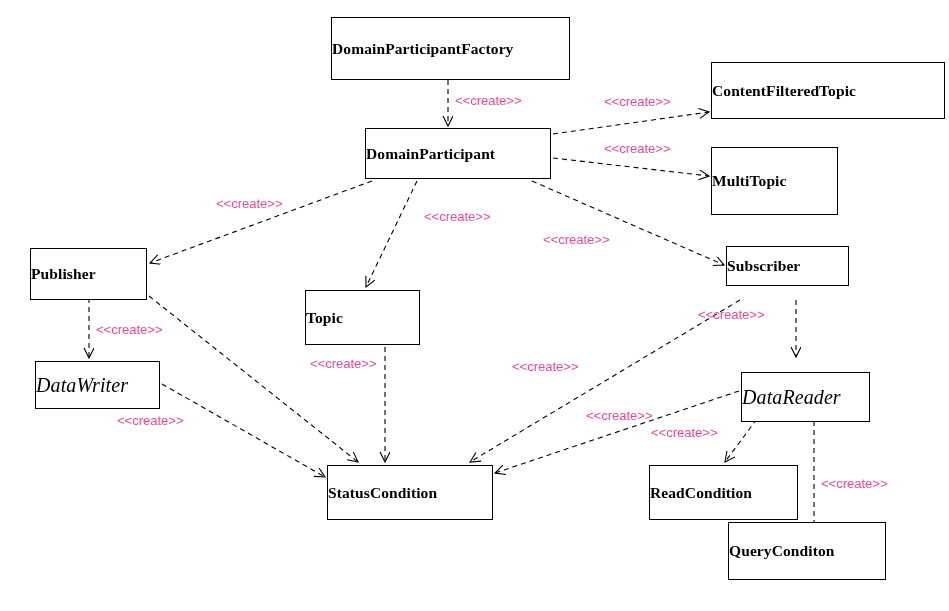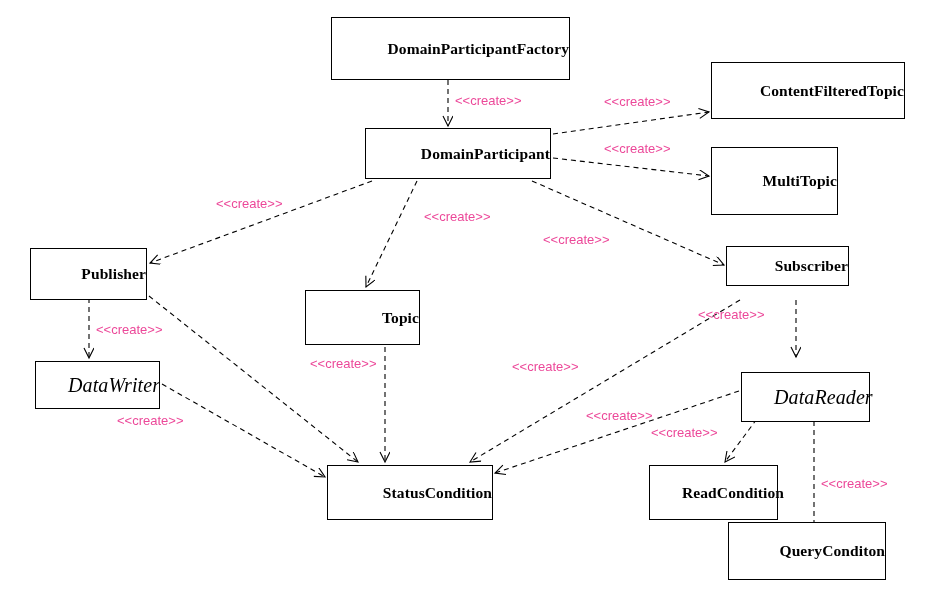--- a/index.html
+++ b/index.html
@@ -24,22 +24,21 @@
     pointer-events: none;
   }
   .uml-class {
     position: absolute;
     box-sizing: border-box;
     border: 1.4px solid #000000;
     background: #ffffff;
     display: flex;
     align-items: center;
     justify-content: center;
-    text-align: right;
-    padding-left: 32px;
+    text-align: left;
   }
   .uml-class .cls-name {
     display: block;
     width: 100%;
     font-family: "Liberation Serif", "DejaVu Serif", serif;
     font-size: 15.5px;
     line-height: 1.1;
     color: #000000;
     letter-spacing: 0.1px;
   }
@@ -93,21 +92,21 @@
       </g>
   </svg>
 
   <div id="class-layer">
       <div class="uml-class concrete" style="left: 331px; top: 17px; width: 239px; height: 63px;">
         <span class="cls-name">DomainParticipantFactory</span>
       </div>
       <div class="uml-class concrete" style="left: 365px; top: 128px; width: 186px; height: 51px;">
         <span class="cls-name">DomainParticipant</span>
       </div>
-      <div class="uml-class concrete" style="left: 711px; top: 62px; width: 194px; height: 57px;">
+      <div class="uml-class concrete" style="left: 711px; top: 62px; width: 234px; height: 57px;">
         <span class="cls-name">ContentFilteredTopic</span>
       </div>
       <div class="uml-class concrete" style="left: 711px; top: 147px; width: 127px; height: 68px;">
         <span class="cls-name">MultiTopic</span>
       </div>
       <div class="uml-class concrete" style="left: 30px; top: 248px; width: 117px; height: 52px;">
         <span class="cls-name">Publisher</span>
       </div>
       <div class="uml-class concrete" style="left: 305px; top: 290px; width: 115px; height: 55px;">
         <span class="cls-name">Topic</span>
@@ -117,21 +116,21 @@
       </div>
       <div class="uml-class abstract" style="left: 35px; top: 361px; width: 125px; height: 48px;">
         <span class="cls-name">DataWriter</span>
       </div>
       <div class="uml-class abstract" style="left: 741px; top: 372px; width: 129px; height: 50px;">
         <span class="cls-name">DataReader</span>
       </div>
       <div class="uml-class concrete" style="left: 327px; top: 465px; width: 166px; height: 55px;">
         <span class="cls-name">StatusCondition</span>
       </div>
-      <div class="uml-class concrete" style="left: 649px; top: 465px; width: 129px; height: 55px;">
+      <div class="uml-class concrete" style="left: 649px; top: 465px; width: 149px; height: 55px;">
         <span class="cls-name">ReadCondition</span>
       </div>
       <div class="uml-class concrete" style="left: 728px; top: 522px; width: 158px; height: 58px;">
         <span class="cls-name">QueryConditon</span>
       </div>
     </div>
   <div id="label-layer">
       <div class="edge-label" style="left: 455px; top: 94px;">&lt;&lt;create&gt;&gt;</div>
       <div class="edge-label" style="left: 604px; top: 95px;">&lt;&lt;create&gt;&gt;</div>
       <div class="edge-label" style="left: 604px; top: 142px;">&lt;&lt;create&gt;&gt;</div>

